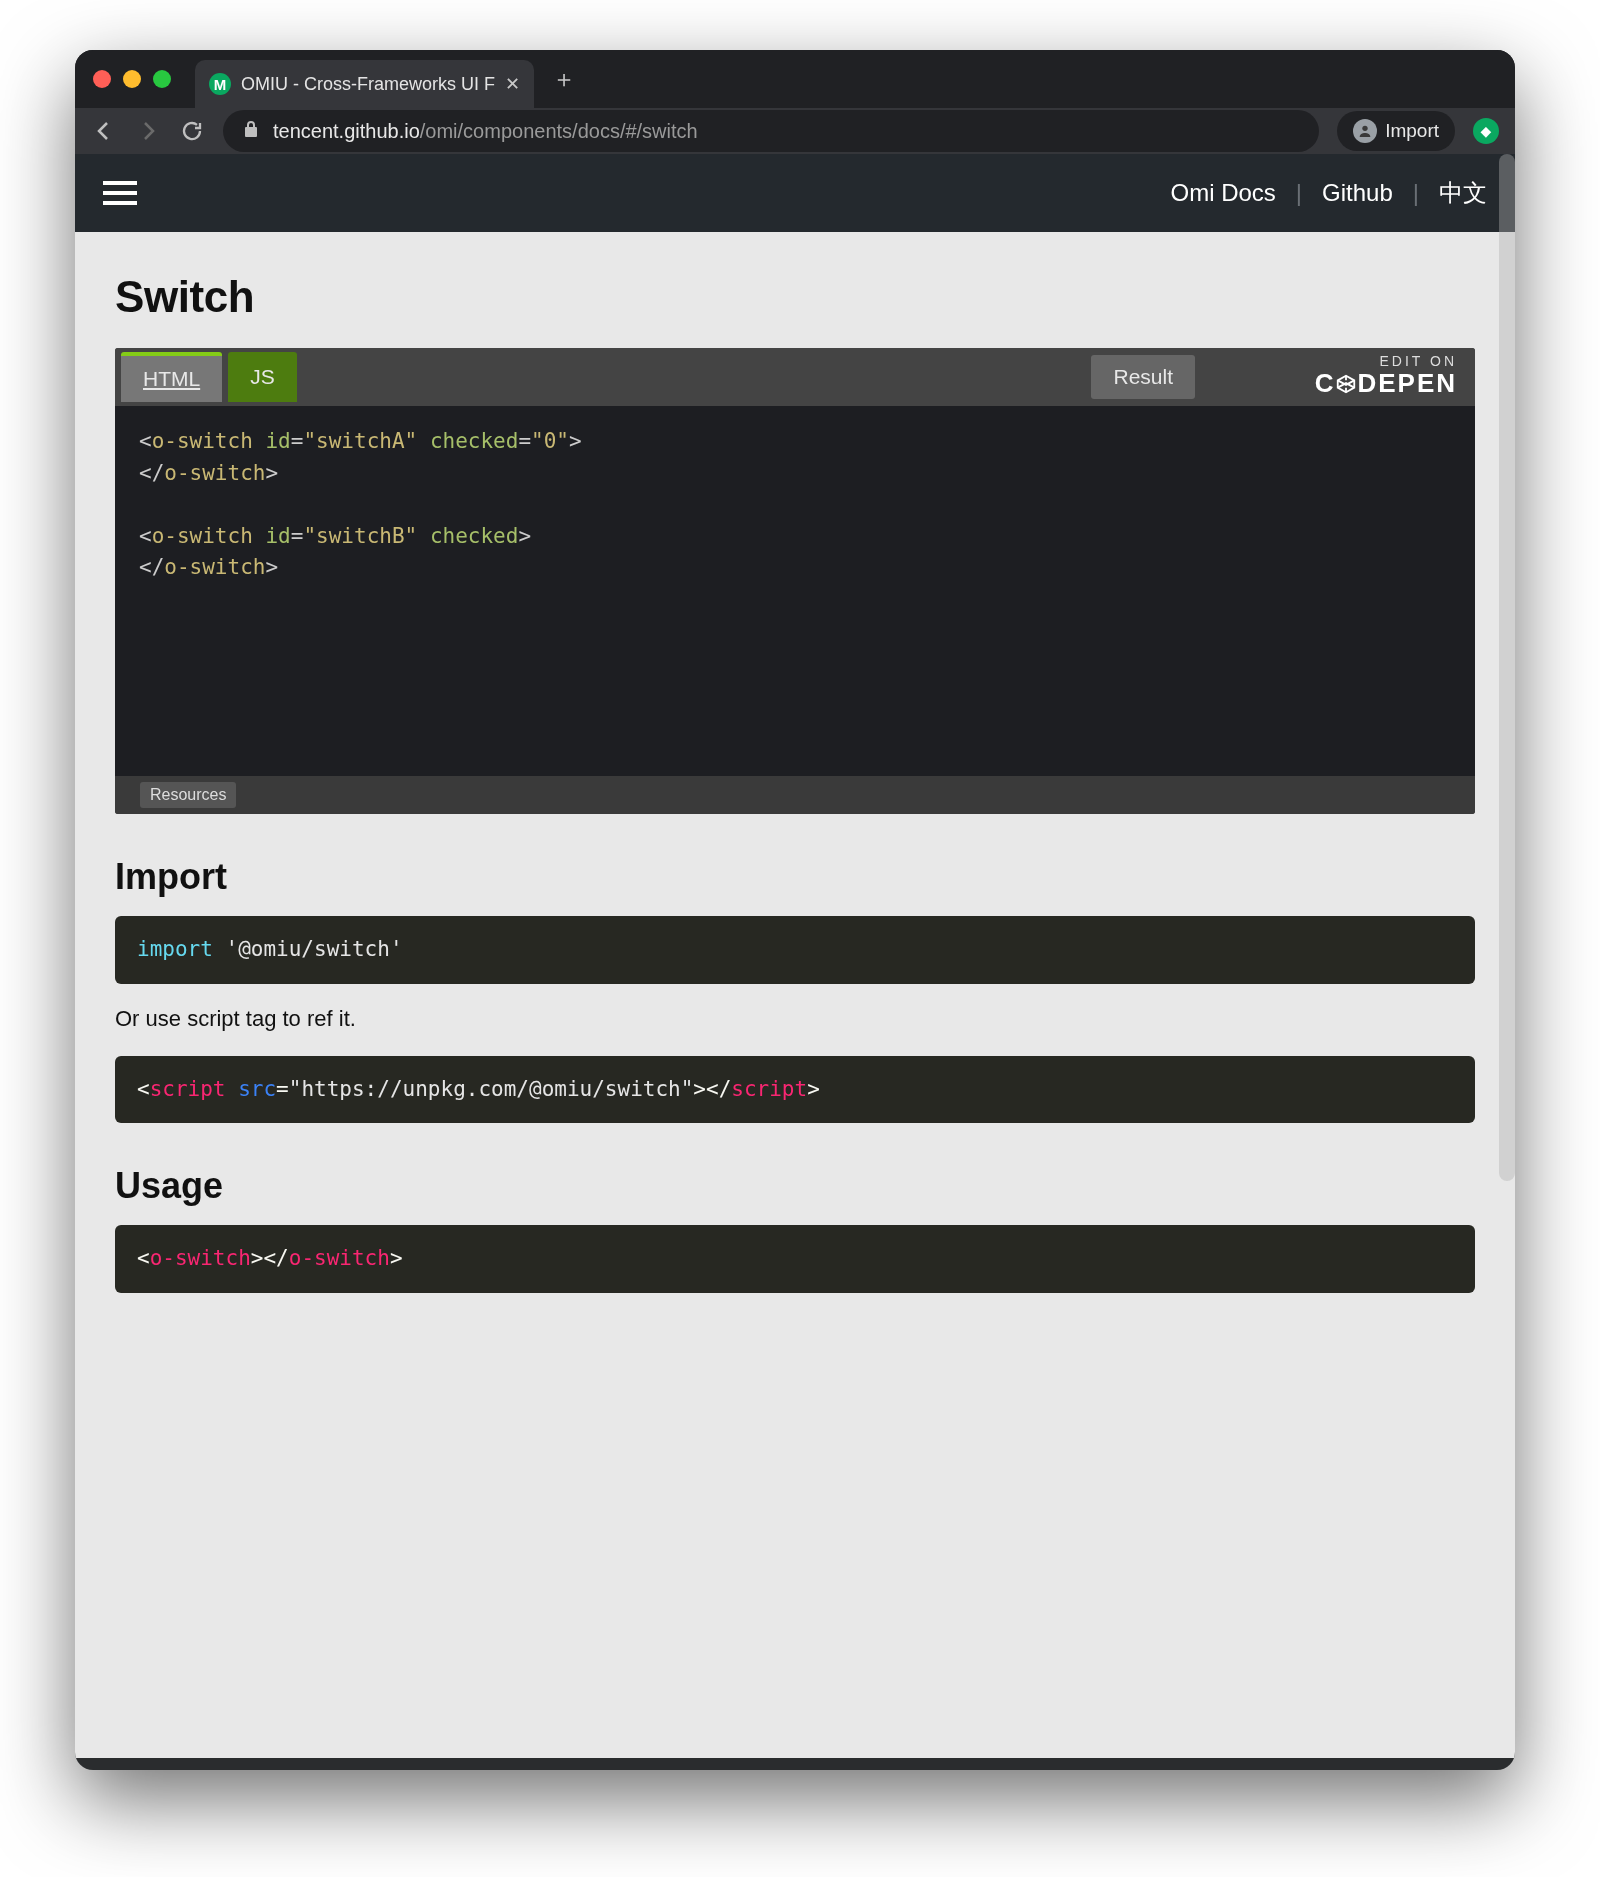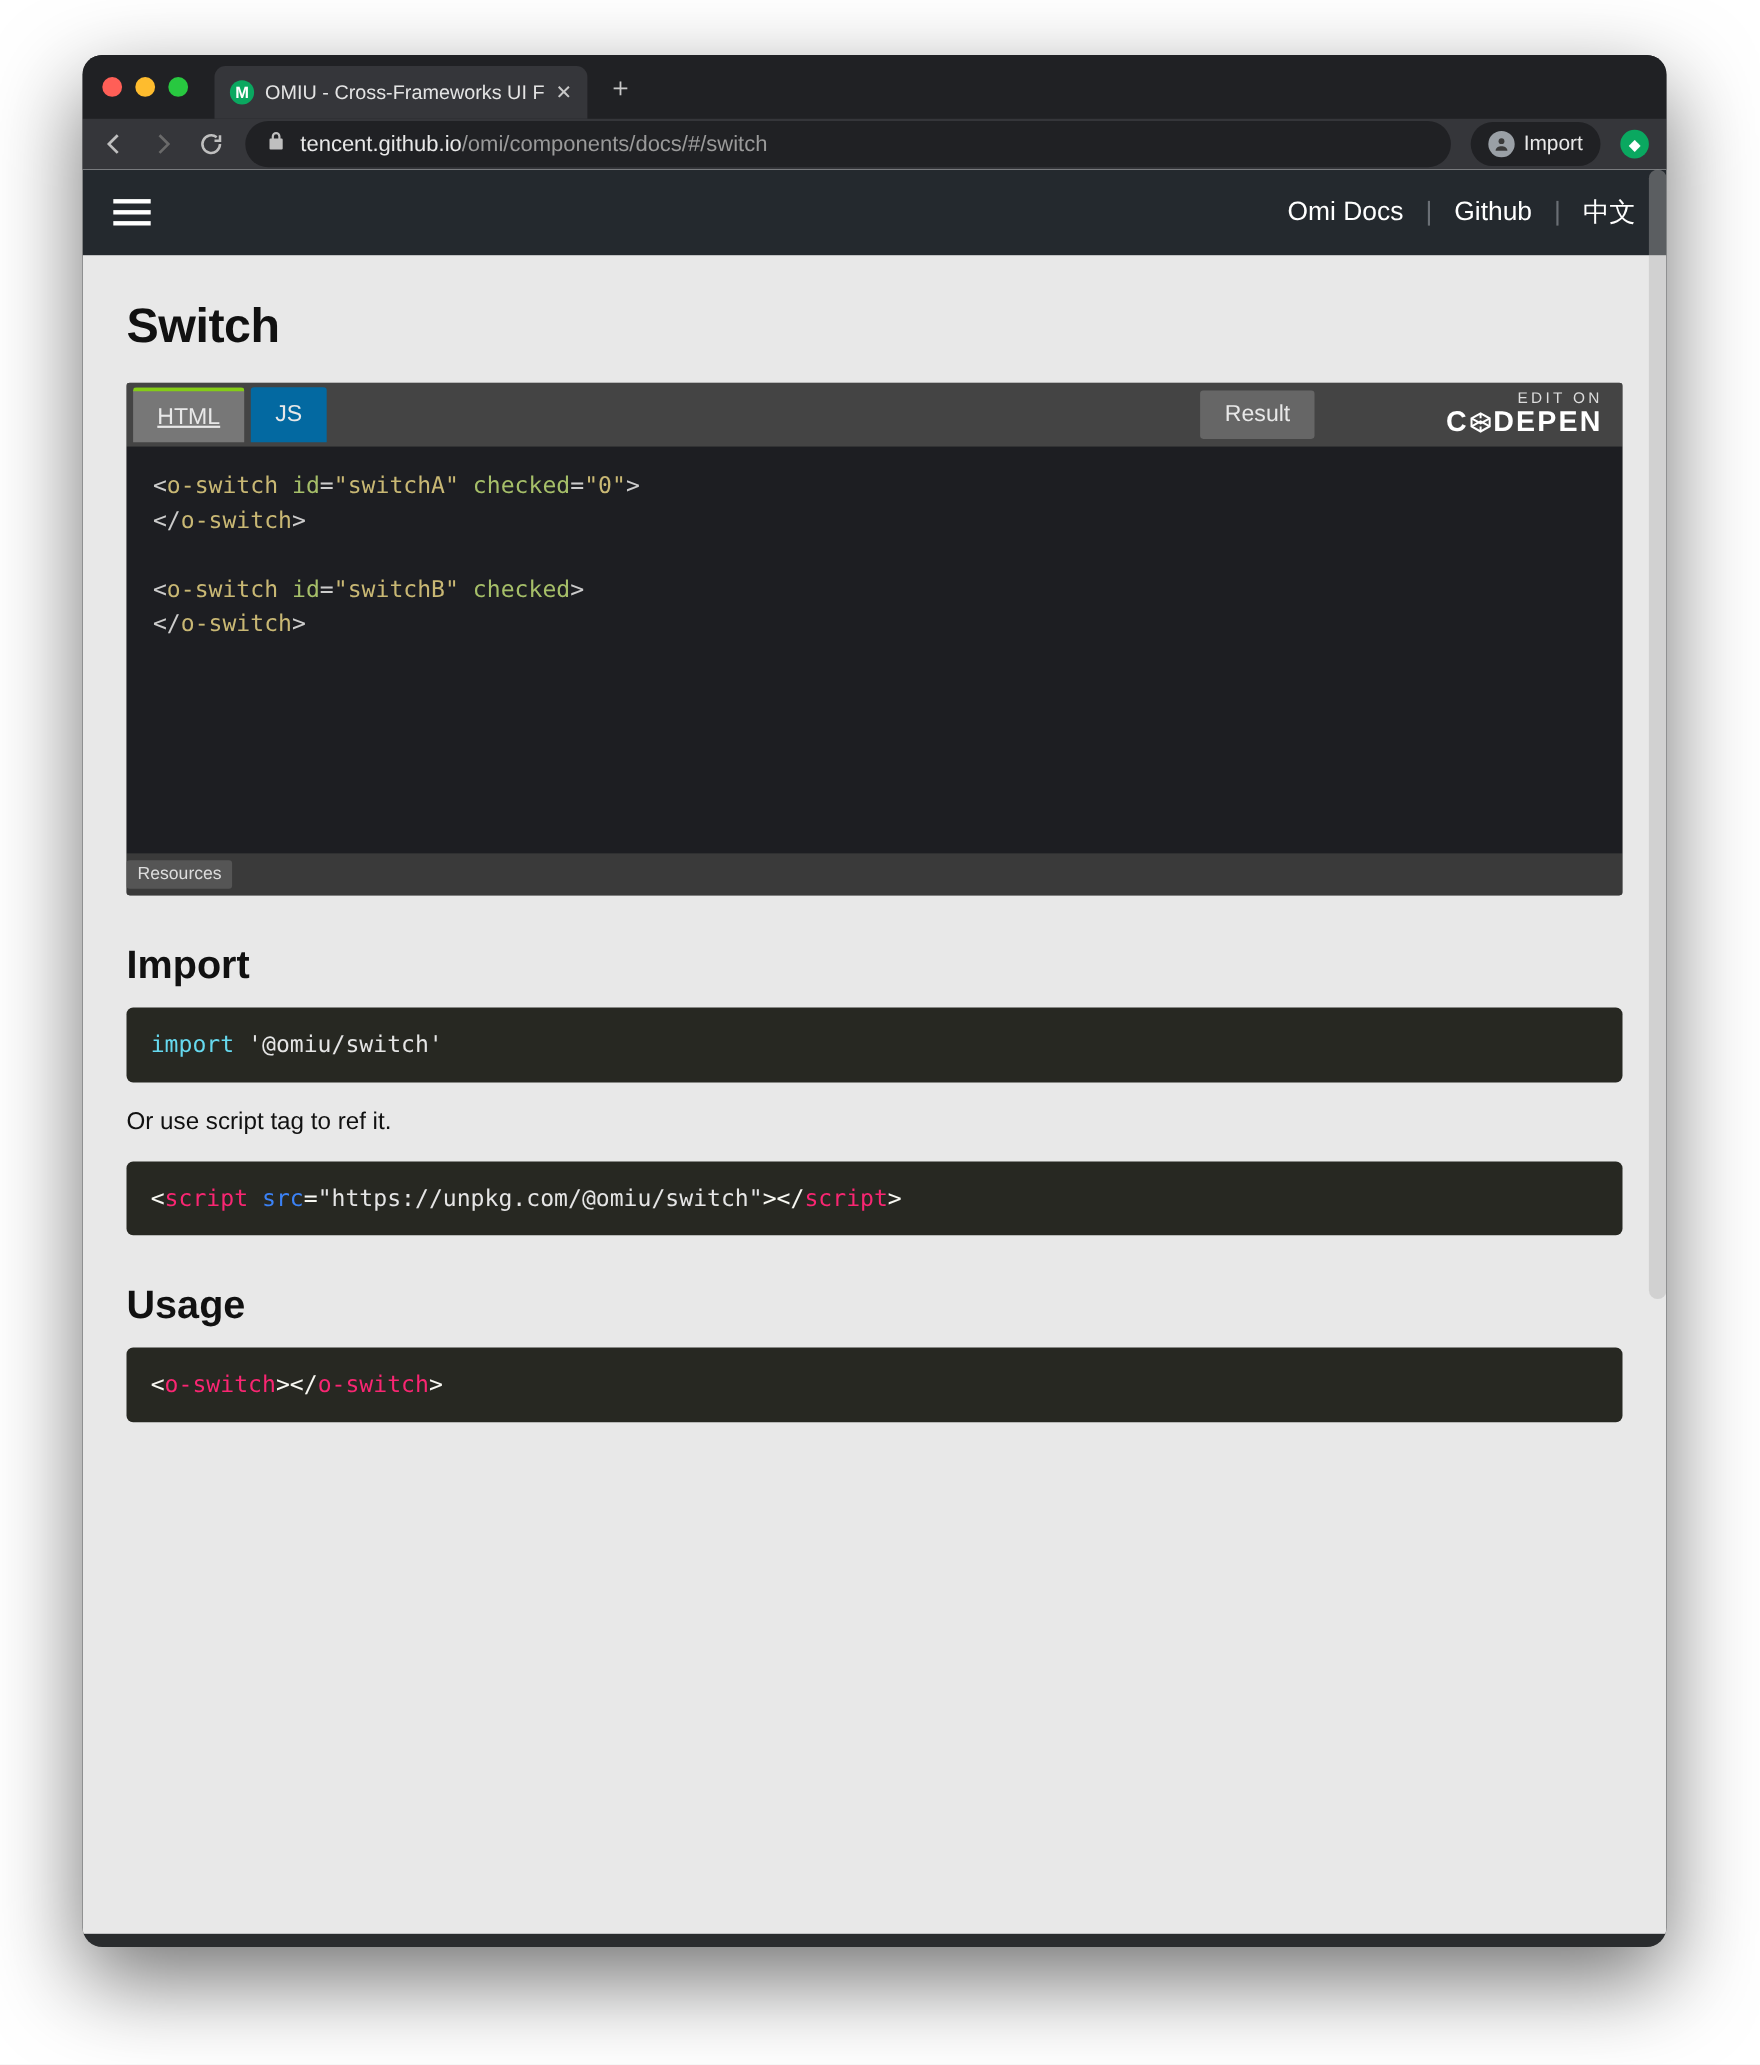--- a/index.html
+++ b/index.html
@@ -120,21 +120,21 @@
     }
     .cp-tabs {
       display:flex; align-items:center;
       height: 58px;
       background: #444444;
     }
     .cp-tabs .tabbtn {
       height: 50px; padding: 0 22px;
       display:flex; align-items:center;
       color:#e8e8e8; font-size:21px;
-      background:#0369a1;
+      background:#4d7c0f;
       margin: 4px 0 4px 6px;
       border-radius: 3px 3px 0 0;
       position: relative;
     }
     .cp-tabs .tabbtn.active {
       background:#777777;
       border-top: 4px solid #84cc16;
       text-decoration: underline;
     }
     .cp-tabs .tabbtn.result { margin-left: auto; margin-right: 280px; background:#666666; border-radius:3px; height:44px; }
@@ -149,21 +149,21 @@
       padding: 20px 24px;
       min-height: 370px;
       font-family: Menlo, Consolas, monospace;
       font-size: 21px;
       color:#ccc;
       line-height: 1.5;
       white-space: pre;
     }
     .cp-footer {
       background:#3a3a3a;
-      padding: 6px 0;
+      padding: 6px 25px;
     }
     .cp-footer .res-btn {
       background:#555; color:#ddd; font-size:16px; padding:4px 10px; border-radius:3px; display:inline-block;
     }
 
     
     pre.codeblock {
       background:#272822;
       color:#f8f8f2;
       border-radius: 6px;

